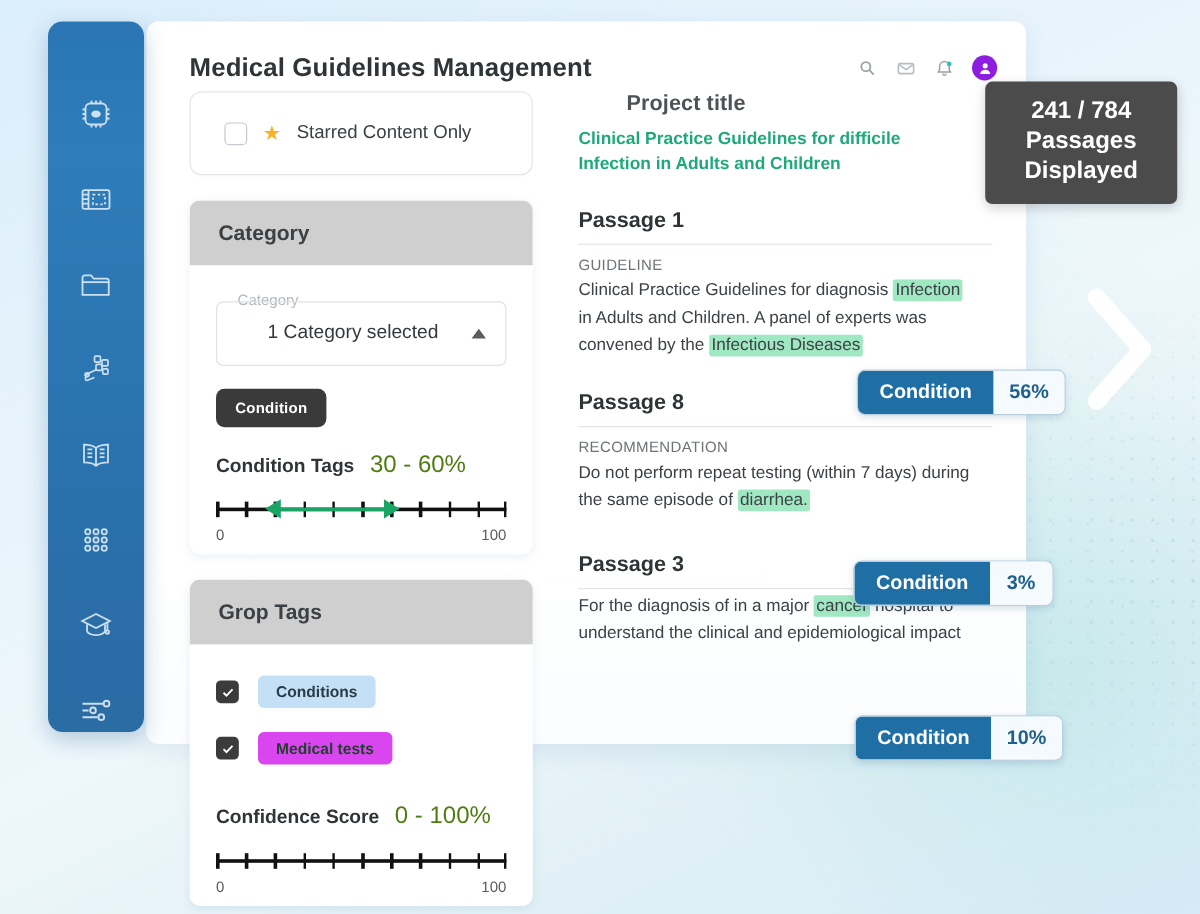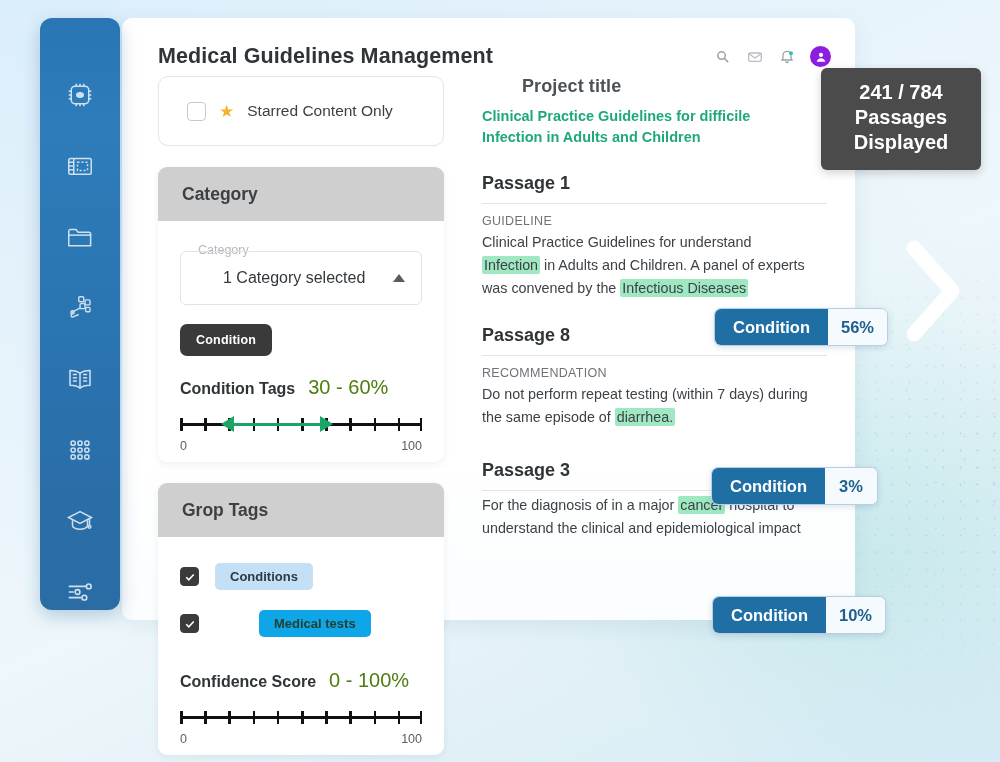--- a/index.html
+++ b/index.html
@@ -221,21 +221,21 @@
     font-size: 12.5px; color: #585d61;
   }
 
   .tagrow { display: flex; align-items: center; gap: 16px; margin-bottom: 20px; }
   .tagpill {
     font-size: 13px; font-weight: 600;
     padding: 6px 15px;
     border-radius: 5px;
   }
   .tag-blue { background: #c3e0f7; color: #2b3a47; }
-  .tag-green { background: #0ea5e9; color: #22402f; margin-left: 44px; }
+  .tag-green { background: #d946ef; color: #22402f; }
 
   
   .right-col {
     position: absolute;
     left: 360px; top: 58px;
     width: 345px;
   }
   .proj-title {
     font-size: 18px; font-weight: 700; color: #4c5256;
     letter-spacing: 0.1px;
@@ -528,21 +528,21 @@
 
     <div class="right-col">
       <div class="proj-title">Project title</div>
       <div class="proj-sub">Clinical Practice Guidelines for difficile Infection in Adults and Children</div>
 
       <div>
         <div class="passage-head">Passage 1</div>
         <div class="hr"></div>
         <div class="kicker">GUIDELINE</div>
         <div class="ptext">
-          <span>Clinical Practice Guidelines for understand </span><span class="hl">Infection</span><span> in Adults and Children. A panel of experts was convened by the </span><span class="hl">Infectious Diseases</span>
+          <span>Clinical Practice Guidelines for diagnosis </span><span class="hl">Infection</span><span> in Adults and Children. A panel of experts was convened by the </span><span class="hl">Infectious Diseases</span>
         </div>
       </div>
 
       <div>
         <div class="passage-head">Passage 8</div>
         <div class="hr"></div>
         <div class="kicker">RECOMMENDATION</div>
         <div class="ptext">
           <span>Do not perform repeat testing (within 7 days) during the same episode of </span><span class="hl">diarrhea.</span>
         </div>

